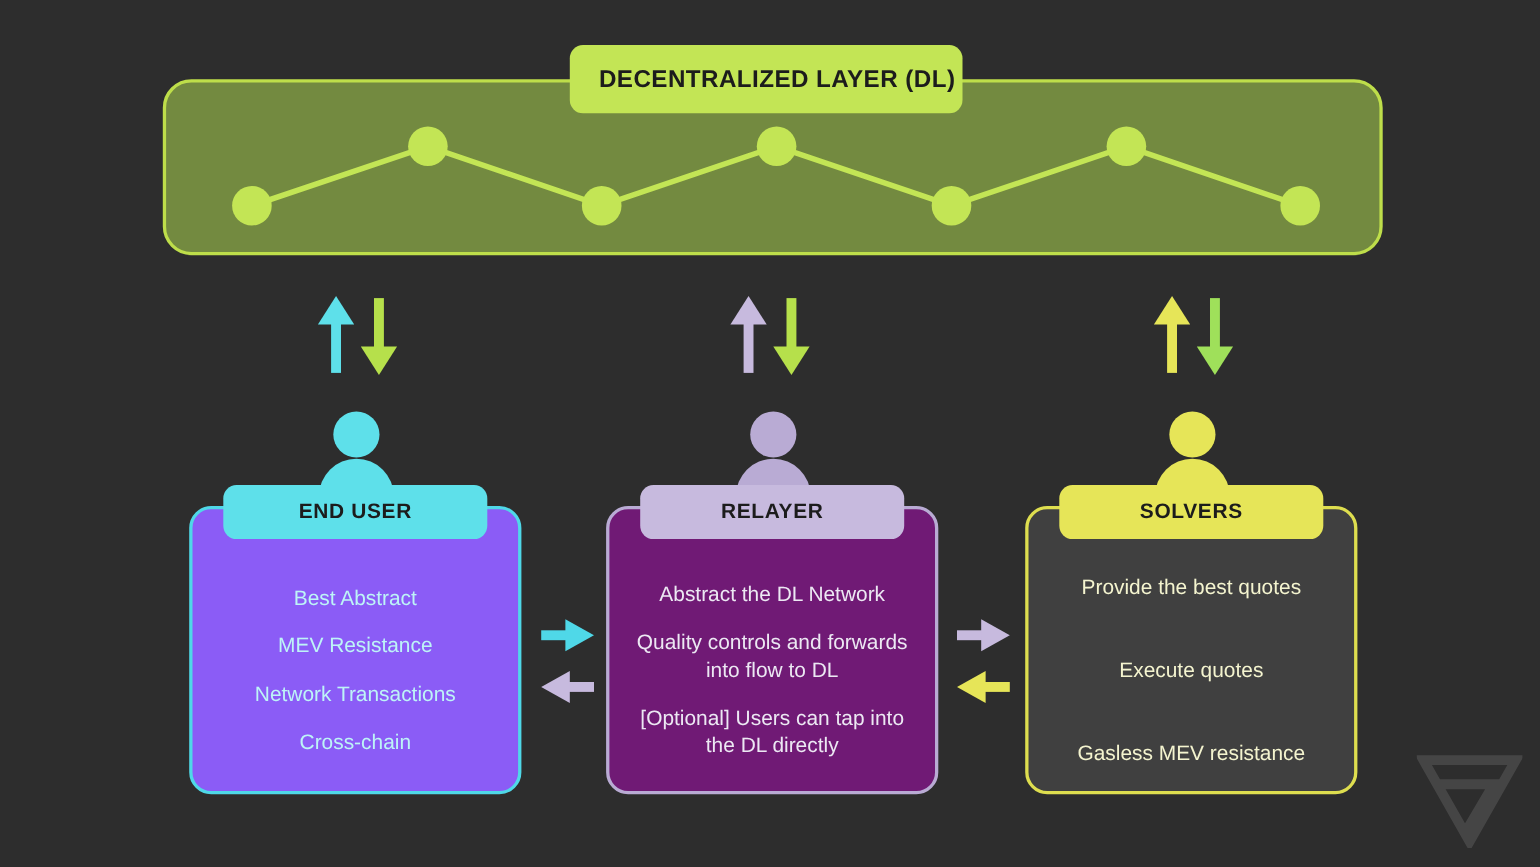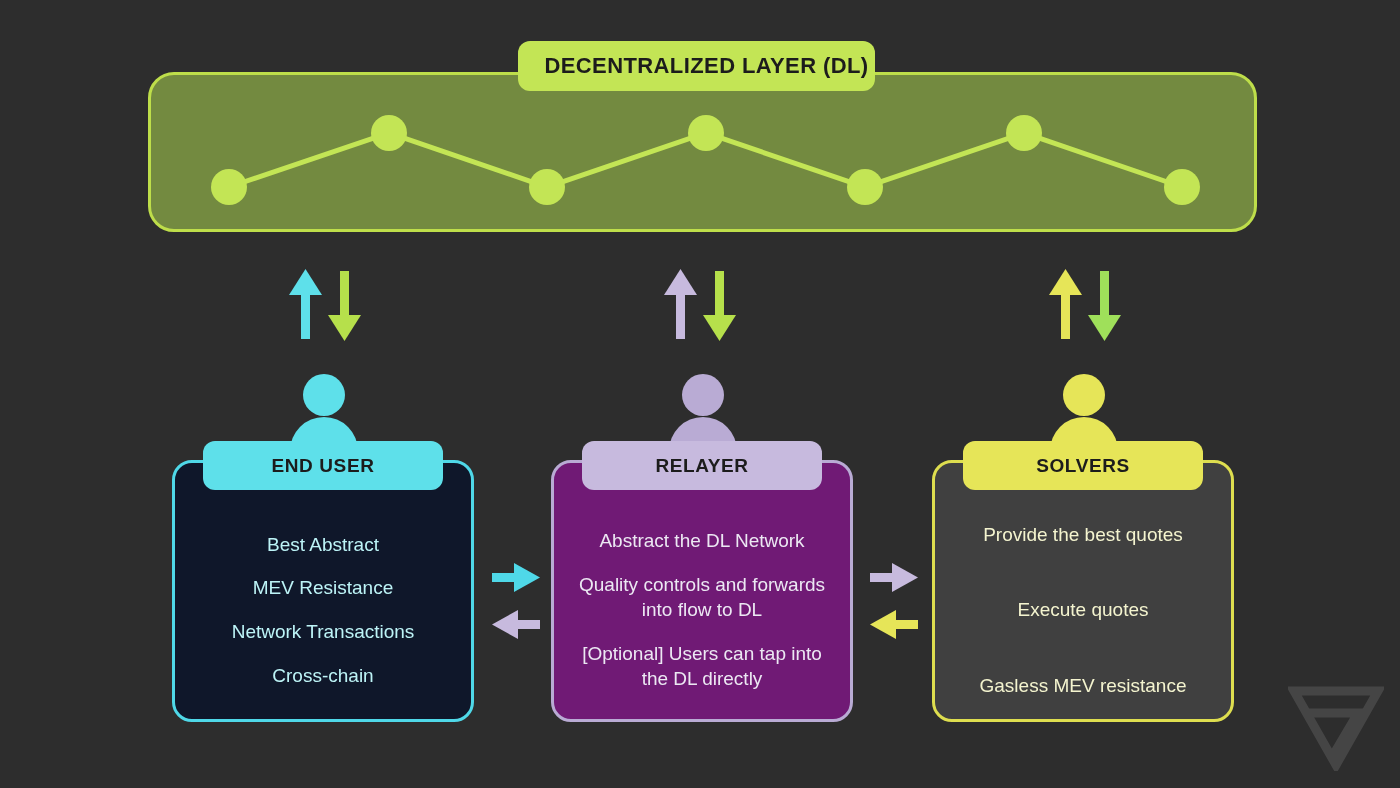--- a/index.html
+++ b/index.html
@@ -16,21 +16,21 @@
     position: absolute;
     left: 148px; top: 72px;
     width: 1109px; height: 160px;
     background: #738a40;
     border: 3px solid #bede4a;
     border-radius: 26px;
   }
   .dl-title {
     position: absolute;
     left: 518px; top: 41px;
-    width: 357px; height: 50px;
+    width: 357px; height: 62px;
     background: #c3e555;
     border-radius: 12px;
     display: flex; align-items: center; justify-content: center;
     color: #1c1c1c;
     font-size: 22px; font-weight: bold; letter-spacing: .4px; padding-left: 20px;
   }
   .dl-svg { position: absolute; left: 0; top: 0; width: 1109px; height: 160px; }
 
   
   .vgroup { position: absolute; width: 110px; height: 80px; }
@@ -60,21 +60,21 @@
   .card-body {
     position: absolute;
     left: 0; right: 0; top: 48px; bottom: 10px;
     display: flex; flex-direction: column;
     align-items: center; justify-content: center;
     padding: 0 14px;
     text-align: center;
   }
   .card-body p { font-size: 19px; line-height: 1.35; }
 
-  .card.enduser { left: 172px; top: 460px; background: #0f172a; border-color: #4fd8e8; }
+  .card.enduser { left: 172px; top: 460px; background: #8b5cf6; border-color: #4fd8e8; }
   .card.enduser .card-head { background: #5ee0ea; }
   .card.enduser .card-body p { color: #bdf4f7; margin: 9px 0; }
 
   .card.relayer { left: 551px; top: 460px; background: #701a75; border-color: #b9abd4; }
   .card.relayer .card-head { background: #c7bade; }
   .card.relayer .card-body p { color: #ece8f3; margin: 9px 0; }
 
   .card.solvers { left: 932px; top: 460px; background: #404040; border-color: #dede4f; }
   .card.solvers .card-head { background: #e6e558; }
   .card.solvers .card-body p { color: #f4f4cf; margin: 25px 0; }

